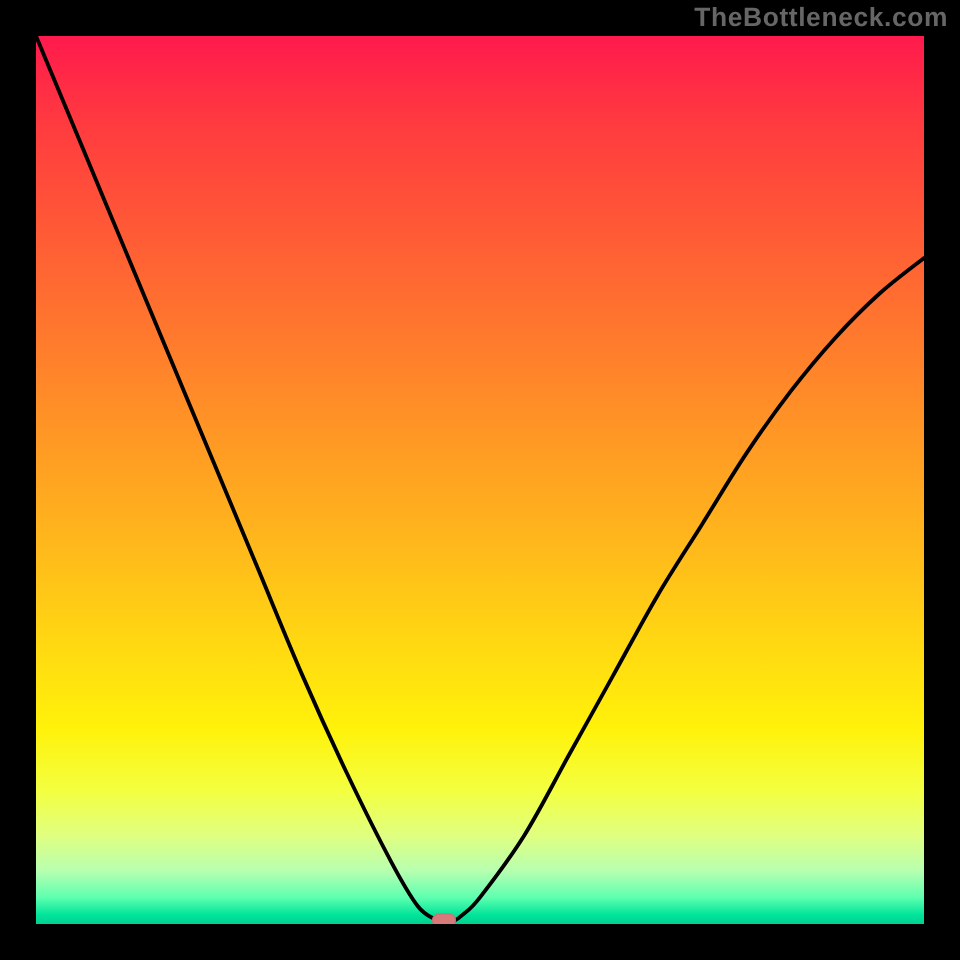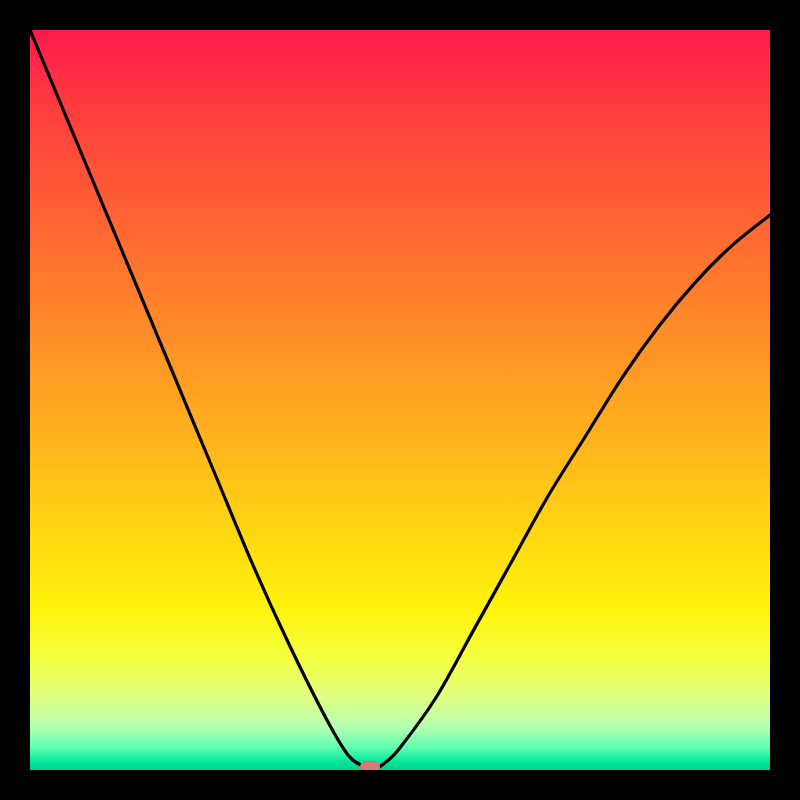--- a/index.html
+++ b/index.html
@@ -70,20 +70,21 @@
     background: #d87a7a;
     border-radius: 6px;
     transform: translate(-50%, -50%);
     box-shadow: inset 0 0 0 1px rgba(0,0,0,0.05);
   }
 </style>
 </head>
 <body>
 
 <div class="frame">
+  <div class="watermark">TheBottleneck.com</div>
 
   <div class="plot-area">
     <div class="gradient-bg"></div>
     <svg class="curve" viewBox="0 0 740 740" preserveAspectRatio="none">
       <path fill="none" stroke="#000" stroke-width="3.2" stroke-linecap="round" stroke-linejoin="round" d="M 0.00 0.00 C 6.17 14.80, 24.67 59.20, 37.00 88.80 C 49.33 118.40, 61.67 148.00, 74.00 177.60 C 86.33 207.20, 98.67 236.80, 111.00 266.40 C 123.33 296.00, 135.67 325.60, 148.00 355.20 C 160.33 384.80, 172.67 414.40, 185.00 444.00 C 197.33 473.60, 209.67 504.43, 222.00 532.80 C 234.33 561.17, 246.67 588.30, 259.00 614.20 C 271.33 640.10, 286.13 669.70, 296.00 688.20 C 305.87 706.70, 312.03 717.18, 318.20 725.20 C 324.37 733.22, 329.30 733.83, 333.00 736.30 C 336.70 738.77, 337.93 739.75, 340.40 740.00 C 342.87 740.25, 345.33 739.01, 347.80 737.78 C 350.27 736.55, 351.50 735.93, 355.20 732.60 C 358.90 729.27, 361.37 728.90, 370.00 717.80 C 378.63 706.70, 394.67 685.73, 407.00 666.00 C 419.33 646.27, 431.67 621.60, 444.00 599.40 C 456.33 577.20, 468.67 555.00, 481.00 532.80 C 493.33 510.60, 505.67 487.17, 518.00 466.20 C 530.33 445.23, 542.67 426.73, 555.00 407.00 C 567.33 387.27, 579.67 366.30, 592.00 347.80 C 604.33 329.30, 616.67 312.03, 629.00 296.00 C 641.33 279.97, 653.67 265.17, 666.00 251.60 C 678.33 238.03, 690.67 225.70, 703.00 214.60 C 715.33 203.50, 733.83 189.93, 740.00 185.00"></path>
     </svg>
     <div class="marker" style="left: 340.4px; top: 737px;"></div>
   </div>
 </div>
 

